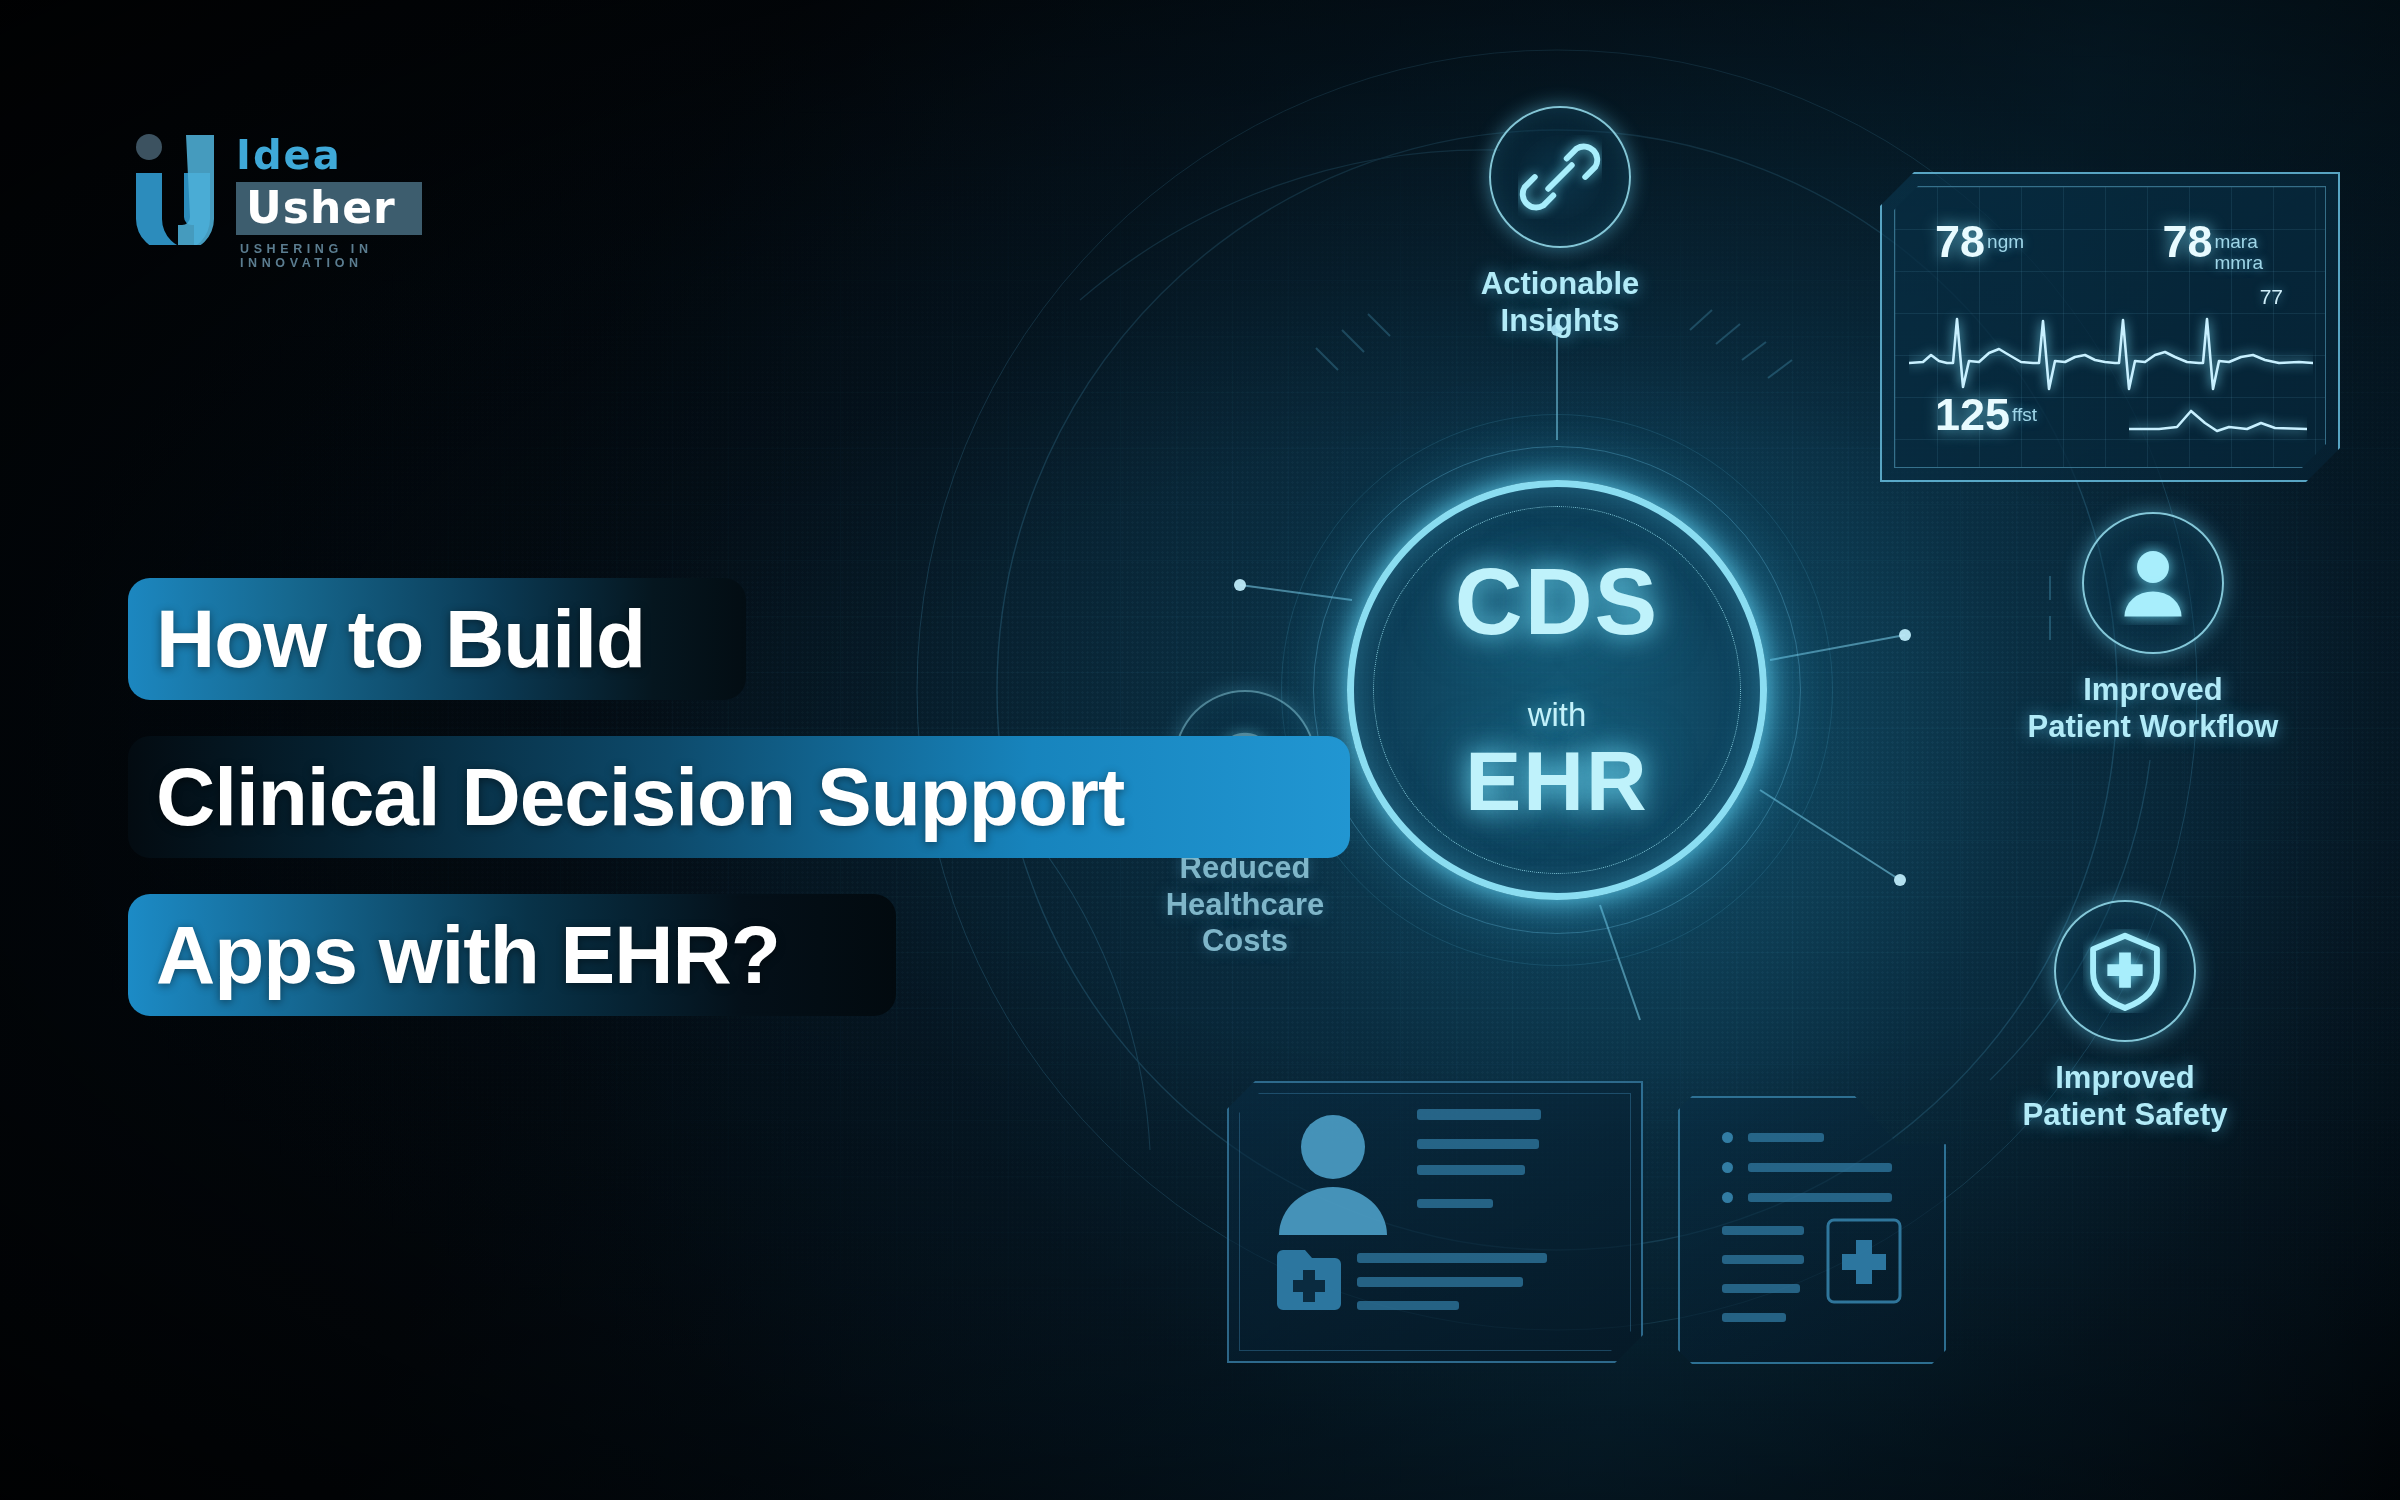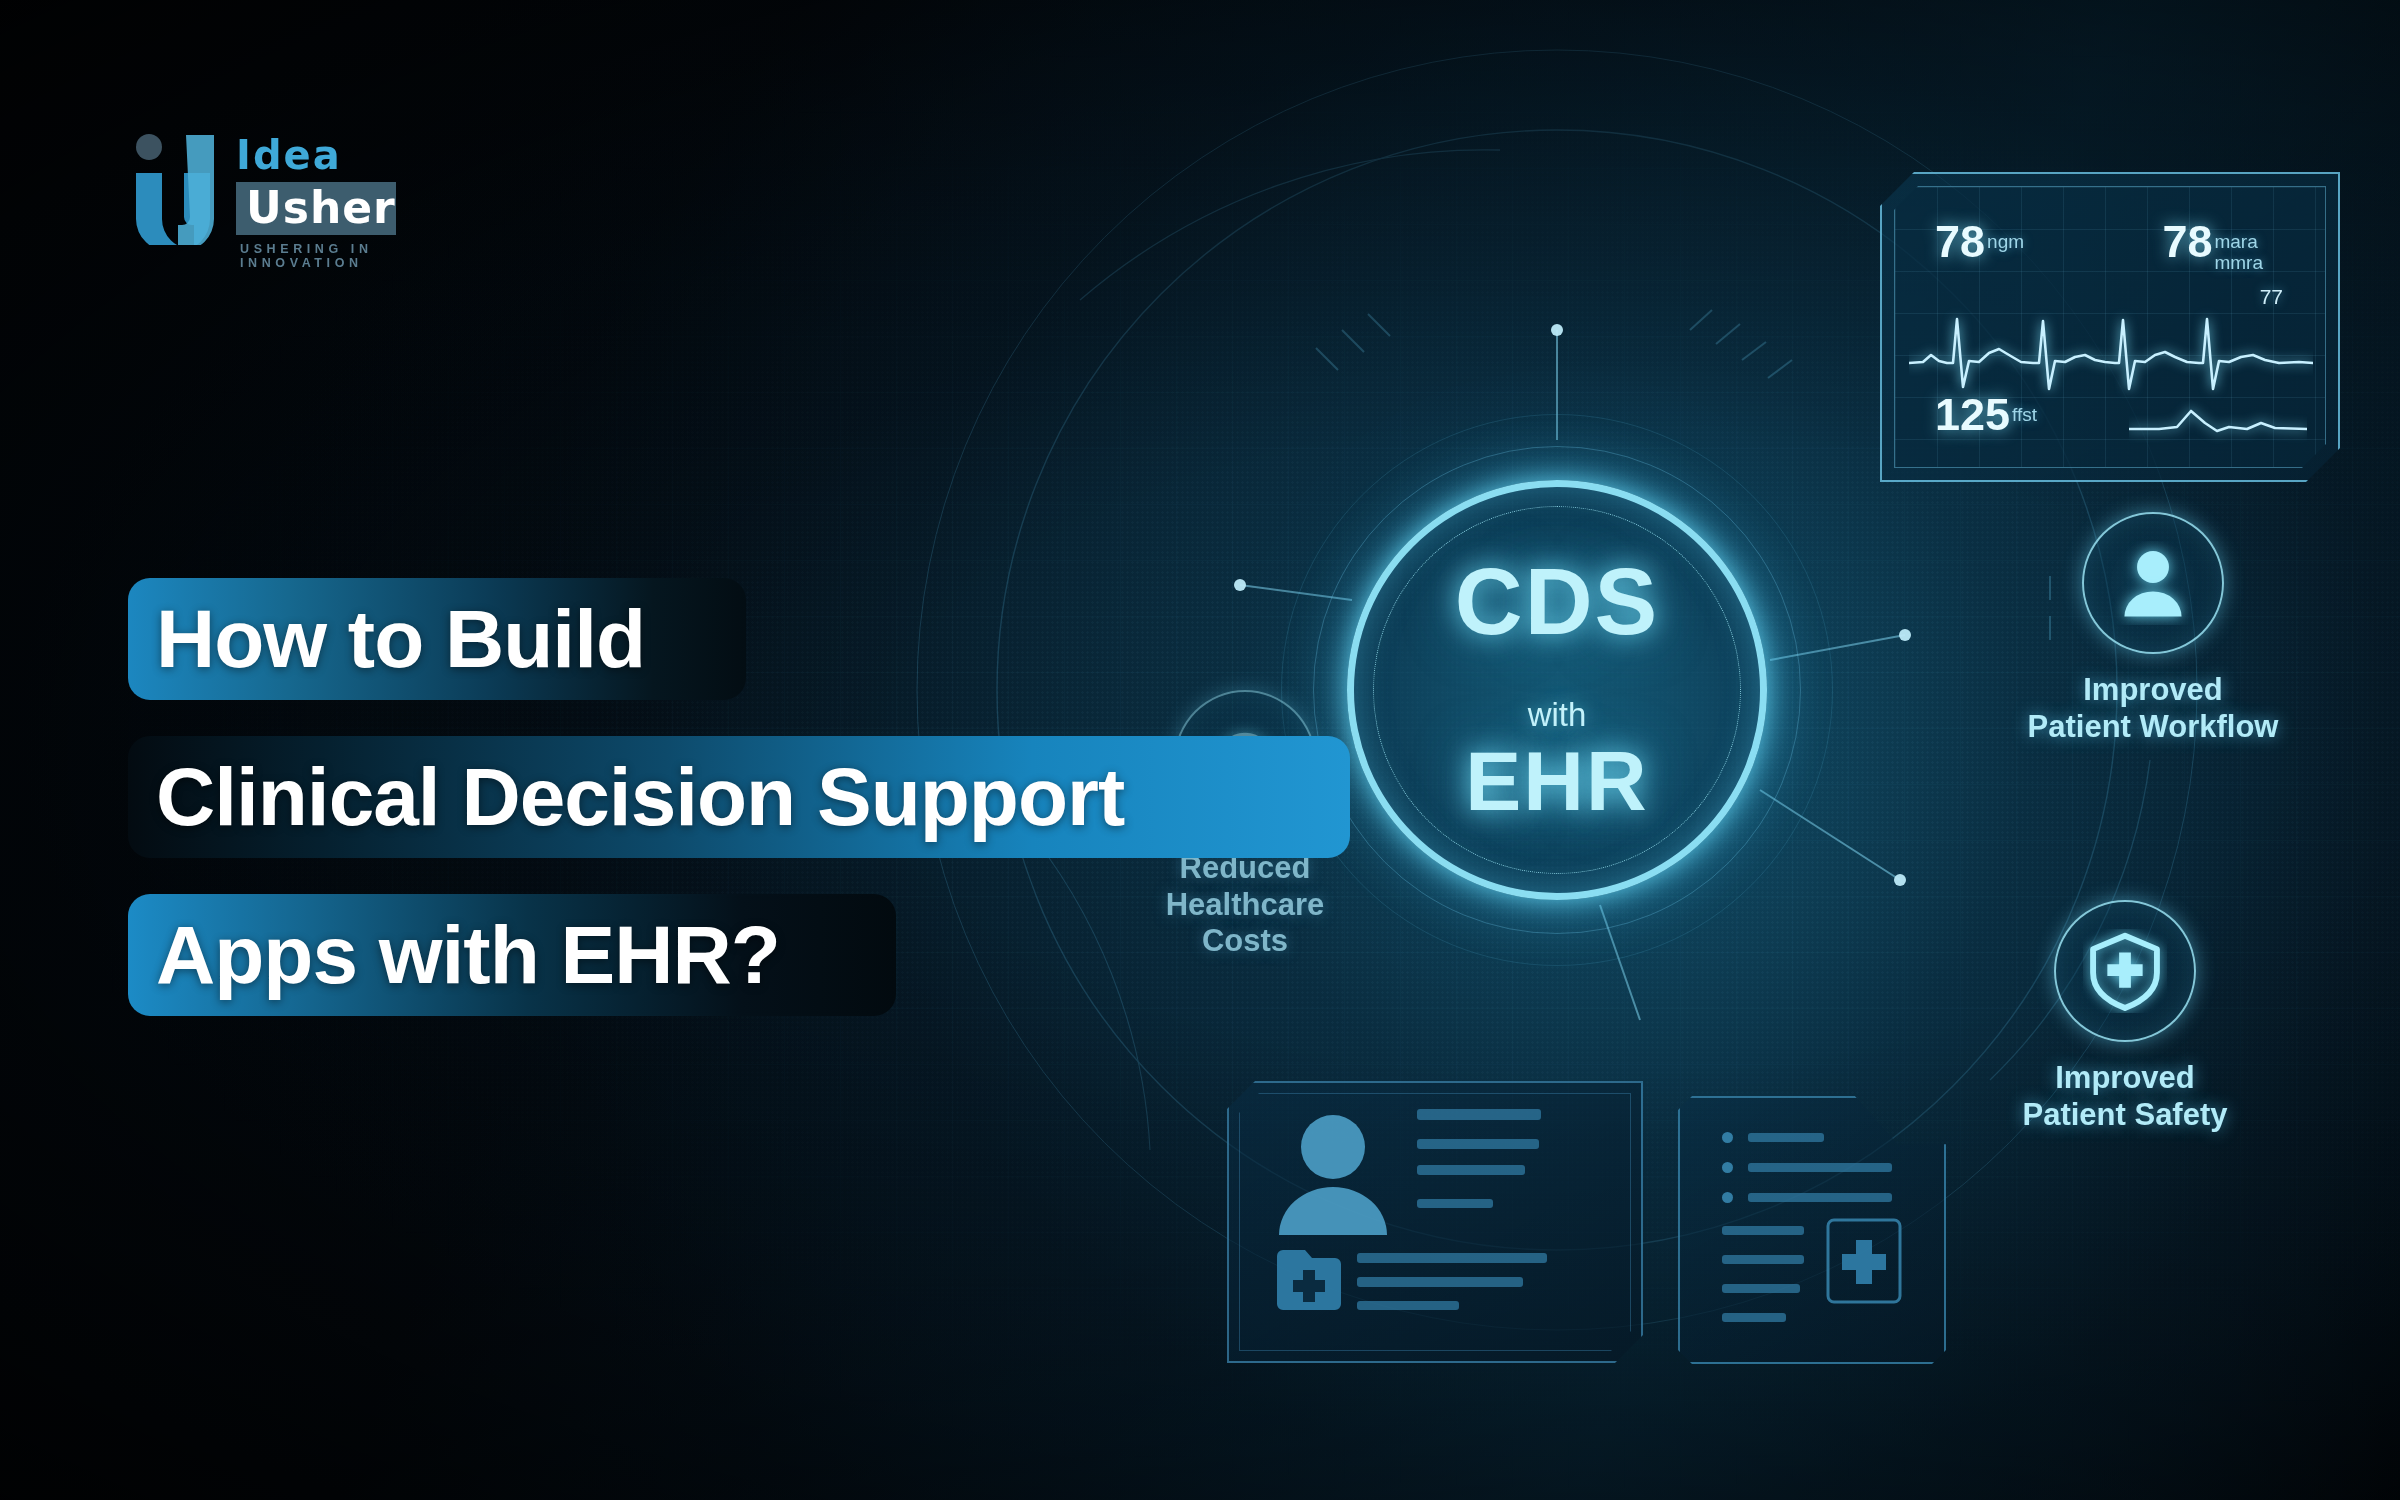--- a/index.html
+++ b/index.html
@@ -50,21 +50,21 @@
 
   
   #logo { position:absolute; left:132px; top:96px; width:270px; height:128px;margin-top:31px; }
   .logo-mark { position:absolute; left:0; top:6px; width:96px; height:112px; }
   .logo-text { position:absolute; left:104px; top:8px; }
   .logo-idea {
     font-size:40px; letter-spacing:2px; color:#3fa9d8; font-weight:700;
     line-height:1; font-family:"DejaVu Sans", sans-serif;
   }
   .logo-usher-wrap {
-    margin-top:7px; background:#3d5d6e; padding:4px 0 5px 10px; display:inline-block;
+    margin-top:7px; background:#3d5d6e; padding:4px 26px 5px 10px; display:inline-block;
   }
   .logo-usher {
     font-size:44px; letter-spacing:1px; color:#ffffff; font-weight:700; line-height:1;
     font-family:"DejaVu Sans", sans-serif;
   }
   .logo-tagline {
     margin-top:7px; margin-left:4px;
     font-size:12.5px; letter-spacing:4.6px; color:#5b7d90; font-weight:600;
     font-family:"Liberation Sans", sans-serif;
   }
@@ -340,20 +340,31 @@
       <div class="hub-ring-faint"></div>
       <div class="hub-ring-outer"></div>
       <div class="hub-ring-thin"></div>
       <div class="hub-labels">
         <div class="hub-cds">CDS</div>
         <div class="hub-with">with</div>
         <div class="hub-ehr">EHR</div>
       </div>
     </div>
 
+    <div class="feature" id="feat-insights">
+      <div class="feat-circle">
+        <svg class="icon-svg" viewBox="0 0 100 100">
+          <path class="st" d="M58 28 L70 16 a16 16 0 0 1 22 22 L80 50"></path>
+          <path class="st" d="M42 72 L30 84 a16 16 0 0 1 -22 -22 L20 50"></path>
+          <path class="st" d="M36 64 L64 36"></path>
+        </svg>
+      </div>
+      <div class="feat-label">Actionable
+Insights</div>
+    </div>
 
 
     <div class="feature" id="feat-reduced">
       <div class="feat-circle" style="opacity:.55">
         <svg class="icon-svg icon-dim" viewBox="0 0 100 100">
           <circle class="st" cx="50" cy="50" r="30" stroke-width="7"></circle>
           <path class="st" d="M38 38 H62 M38 52 H62 M50 30 V70" stroke-width="7"></path>
         </svg>
       </div>
       <div class="feat-label dim">Reduced

